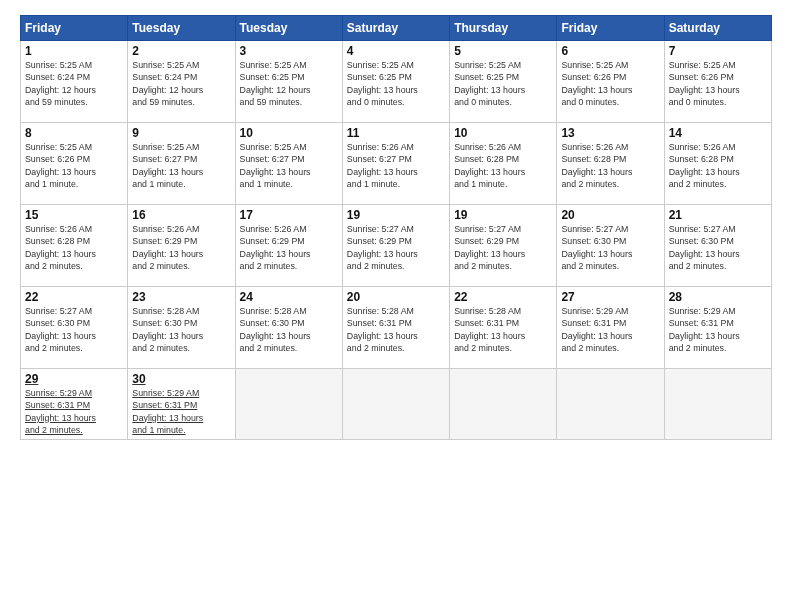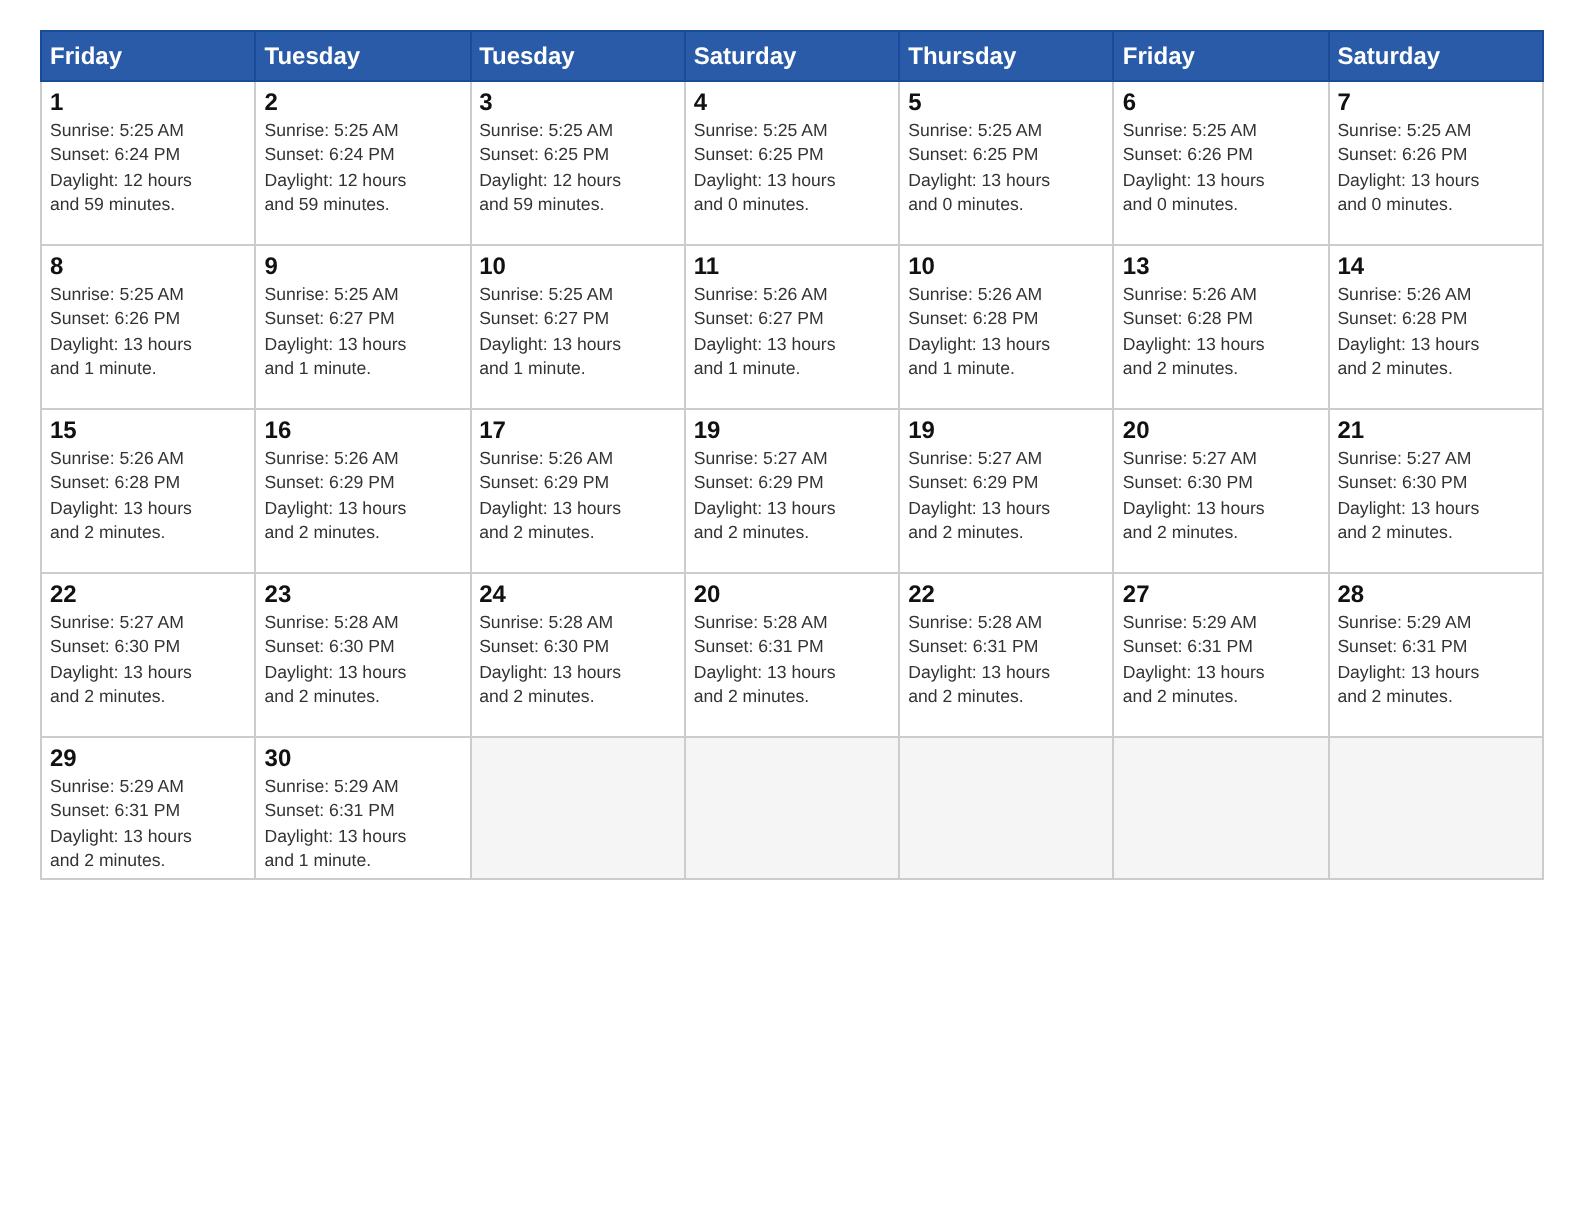--- a/index.html
+++ b/index.html
@@ -85,20 +85,21 @@
       display: block;
       margin-bottom: 1px;
     }
     .day-info {
       font-size: 8.8px;
       color: #333;
       line-height: 1.4;
     }
     .last-row td {
       height: 70px;
+      text-decoration: underline;
     }
   </style>
 </head>
 <body>
 
 <div class="page">
 
   <table class="calendar">
     <thead>
       <tr>

